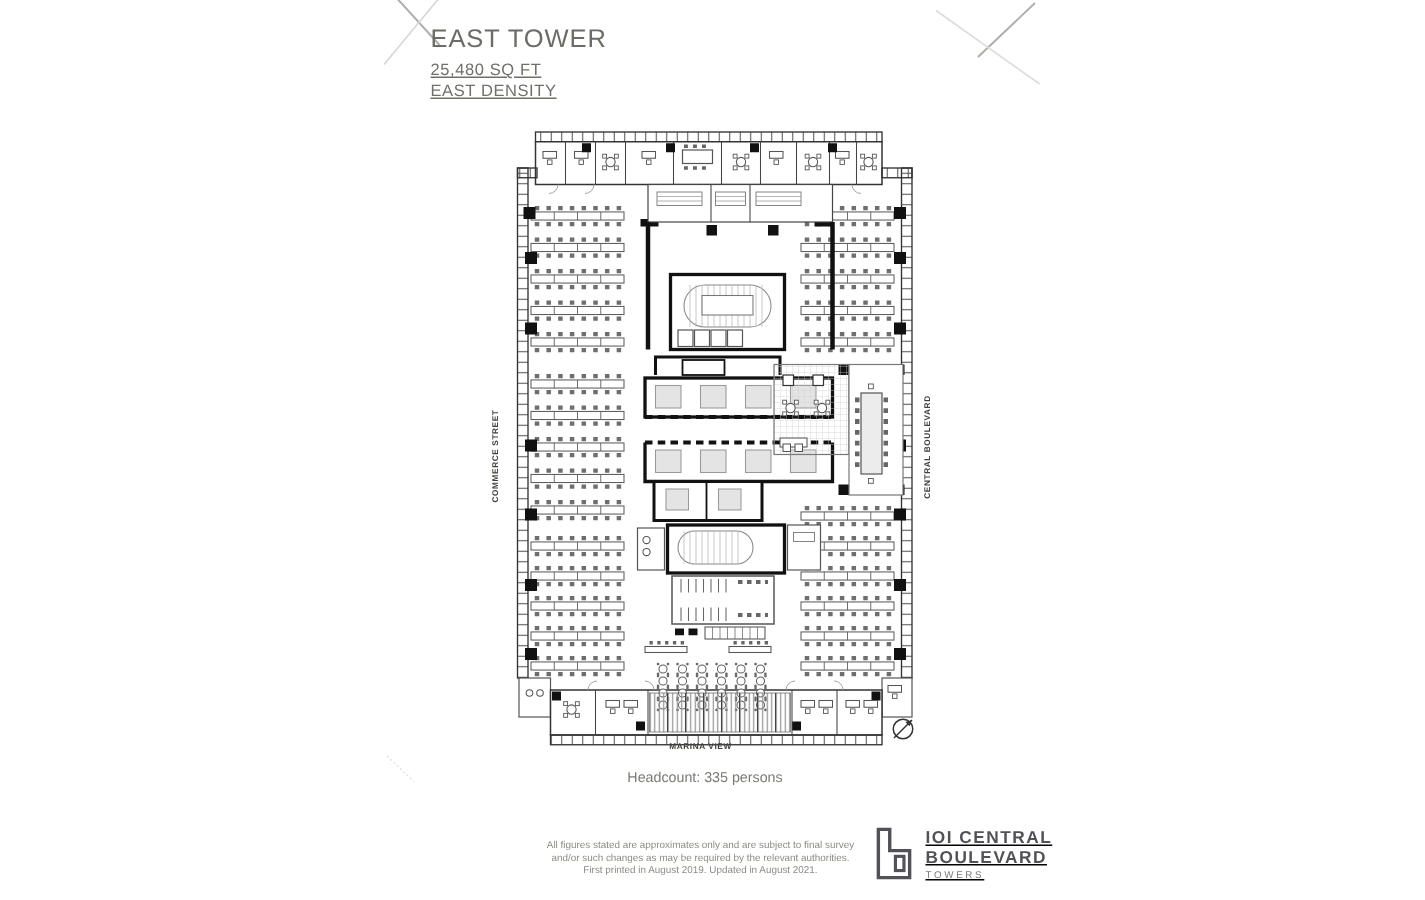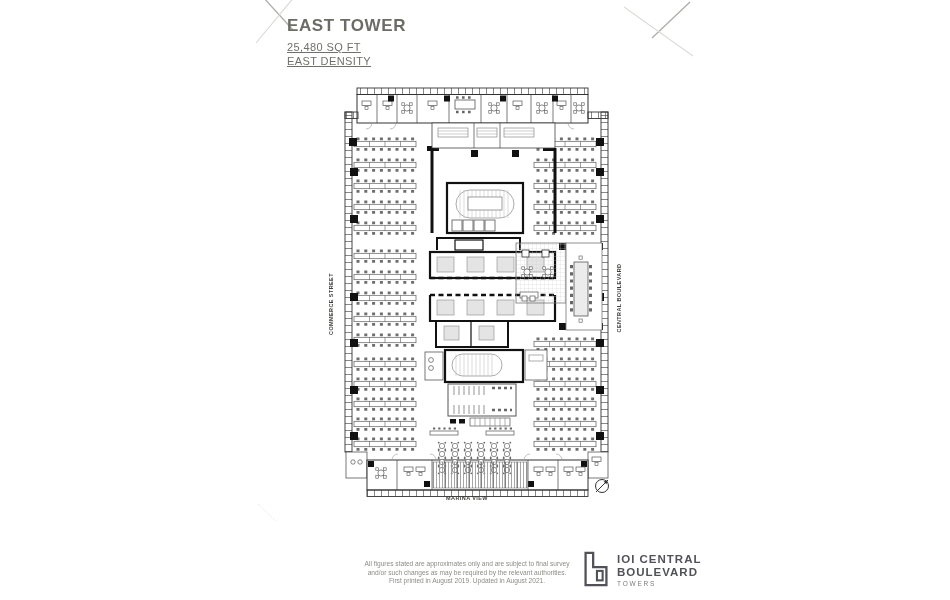--- a/index.html
+++ b/index.html
@@ -1,35 +1,35 @@
 <!DOCTYPE html>
 <html><head>
 <meta charset="utf-8">
 <style>
   html,body{margin:0;padding:0;background:#fff;}
   .canvas{position:relative;width:950px;height:600px;background:#fff;overflow:hidden;
           font-family:"Liberation Sans",sans-serif;}
   
   .title-block{position:absolute;left:287px;top:16px;color:#6c6c66;}
-  .title-line{font-size:17px;line-height:19px;letter-spacing:.6px;font-weight:700;}
+  .title-line{font-size:17px;line-height:19px;letter-spacing:.6px;font-weight:400;}
   .subtitle-line{font-size:11px;line-height:13.5px;letter-spacing:.4px;color:#70706a;text-decoration:underline;}
   .subtitle-gap{margin-top:6px;}
   
   .v-label{position:absolute;width:110px;text-align:center;font-size:5.5px;font-weight:bold;
            letter-spacing:.4px;color:#3f3f3b;transform:rotate(-90deg);}
   .h-label{position:absolute;width:120px;text-align:center;font-size:5.5px;font-weight:bold;
            letter-spacing:.4px;color:#3f3f3b;}
   
   .stats{position:absolute;left:320px;top:513px;width:300px;text-align:center;
          color:#7a7a74;font-size:9.5px;line-height:12px;}
   
   .disclaimer{position:absolute;left:317px;top:560px;width:300px;text-align:center;
               color:#8c8c86;font-size:6.6px;line-height:8.6px;}
   
-  .logo{position:absolute;left:583px;top:551px;display:flex;align-items:flex-end;}
+  .logo{position:absolute;left:583px;top:551px;display:flex;align-items:flex-end;text-decoration:underline;}
   .logo-icon{width:26px;height:36px;margin-right:8px;}
   .logo-text{padding-top:2px;}
   .logo-name{font-size:11.5px;line-height:12.5px;font-weight:bold;letter-spacing:1px;color:#515257;}
   .logo-sub{font-size:6.5px;letter-spacing:1.8px;color:#7b7c80;margin-top:2px;}
   svg{position:absolute;left:0;top:0;}
 </style>
 </head>
 <body>
 
 <div class="canvas">
@@ -324,20 +324,21 @@
     <div class="title-line">EAST TOWER</div>
     <div class="subtitle-line subtitle-gap">25,480 SQ FT</div>
     <div class="subtitle-line">EAST DENSITY</div>
   </div>
 
   <div class="v-label" style="left:276px;top:301px;">COMMERCE STREET</div>
   <div class="v-label" style="left:564px;top:295px;">CENTRAL BOULEVARD</div>
   <div class="h-label" style="left:407px;top:495px;">MARINA VIEW</div>
 
   <div class="stats">
+    <div>Headcount: 335 persons</div>
   </div>
 
   <div class="disclaimer">
     <div>All figures stated are approximates only and are subject to final survey</div>
     <div>and/or such changes as may be required by the relevant authorities.</div>
     <div>First printed in August 2019. Updated in August 2021.</div>
   </div>
 
   <div class="logo">
     <svg class="logo-icon" style="position:static;" viewBox="0 0 26 38">

